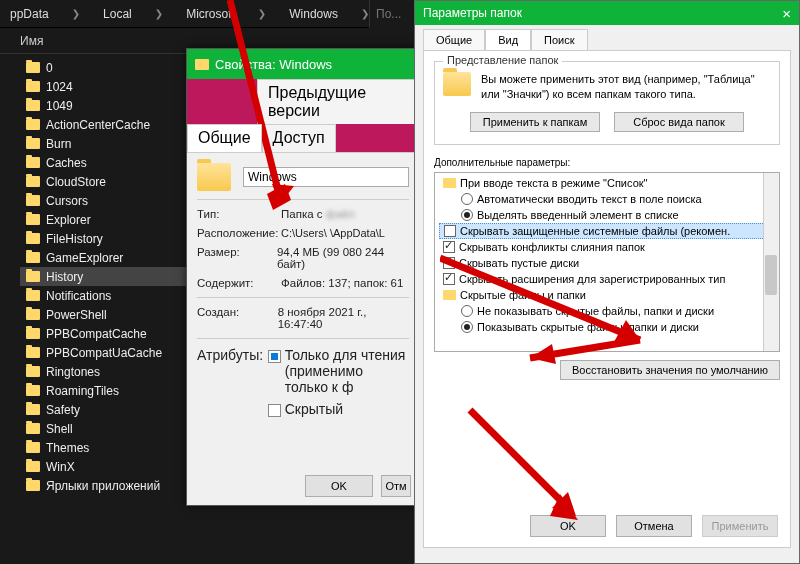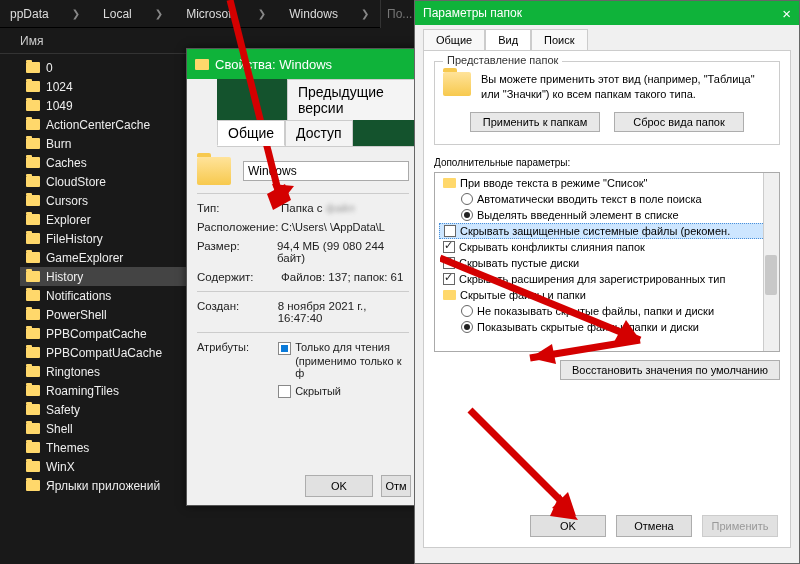--- a/index.html
+++ b/index.html
@@ -3,50 +3,50 @@
 <meta charset="utf-8">
 <style>
   * { box-sizing: border-box; margin: 0; padding: 0; font-family: "Segoe UI", Tahoma, sans-serif; }
   body { width: 800px; height: 564px; background: #1a1a1a; position: relative; overflow: hidden; font-size: 12px; }
 
   
   .explorer { position: absolute; top: 0; left: 0; width: 420px; height: 564px; background: #191919; color: #ddd; }
   .breadcrumbs { display: flex; align-items: center; height: 28px; padding: 0 4px; border-bottom: 1px solid #000; background: #191919; gap: 11px; }
   .breadcrumbs span { padding: 4px 6px; }
   .breadcrumbs .chev { color: #888; font-size: 10px; }
-  .search-box { position: absolute; top: 0; left: 380px; width: 55px; height: 28px; background: #191919; border-left:1px solid #333; display:flex; align-items:center; padding-left:6px; color:#777; }
+  .search-box { position: absolute; top: 0; left: 369px; width: 55px; height: 28px; background: #191919; border-left:1px solid #333; display:flex; align-items:center; padding-left:6px; color:#777; }
   .column-header { display: flex; height: 26px; border-bottom: 1px solid #333; padding: 0 20px; color:#ccc; align-items:center;}
   .column-header .col-name { flex:1; }
   .folder-list { padding: 4px 0 4px 20px; }
   .folder-item { display: flex; align-items: center; height: 19px; gap: 6px; padding-left:6px;}
   .folder-item.selected { background: #444; }
   .folder-icon { width: 14px; height: 11px; background: #ffd86b; border-radius: 1px; position: relative; flex-shrink:0; }
   .folder-icon::before { content:""; position:absolute; top:-2px; left:0; width:6px; height:2px; background:#ffd86b; border-radius:1px 1px 0 0;}
   .folder-label { color:#eee; font-size:12px; }
 
   
   .props { position: absolute; left: 186px; top: 48px; width: 234px; height: 458px; background: #f0f0f0; border:1px solid #555; box-shadow: 0 0 8px rgba(0,0,0,.6); }
   .props-title { height: 30px; background: #0fb33a; color:#fff; display:flex; align-items:center; padding:0 8px; gap:6px; font-size:13px;}
   .props-title .fi { width:14px; height:11px; background:#ffd86b; border-radius:1px;}
-  .props-tabs { display:flex; background:#14532d; border-bottom:1px solid #ccc; font-size:14px;margin-left:30px; }
+  .props-tabs { display:flex; background:#be185d; border-bottom:1px solid #ccc; font-size:16px; }
   .props-tabs .row { display:flex; }
   .ptab { padding:4px 10px; border:1px solid #ccc; border-bottom:none; background:#fff; }
   .ptab.inactive { background:#f4f4f4; }
   .ptab.active { background:#fff; border-bottom:1px solid #fff; position:relative; z-index:1; }
   .props-body { padding:10px; background:#f0f0f0; }
   .props-icon-row { display:flex; gap:12px; align-items:center; margin-bottom:6px; }
   .big-folder { width:34px; height:28px; background: linear-gradient(#ffe39a,#f7c94e); border-radius:2px; position:relative; flex-shrink:0; }
   .big-folder::before { content:""; position:absolute; top:-4px; left:0; width:14px; height:4px; background:#f7c94e; border-radius:2px 2px 0 0;}
   .name-field { flex:1; height:20px; border:1px solid #aaa; background:#fff; padding:2px 4px; font-size:12px;}
   .hr { height:1px; background:#ccc; margin:8px 0; }
   .kv { display:flex; font-size:11.5px; margin-bottom:7px; color:#222; }
   .kv .k { width:84px; }
   .kv .v {}
   .blur { filter: blur(2px); color:#999;}
-  .attrs { font-size:11px; color:#222; }
+  .attrs { font-size:14px; color:#222; }
   .props-footer { position:absolute; bottom:8px; right:8px; display:flex; gap:8px; }
   .btn { min-width:68px; height:22px; background:#e1e1e1; border:1px solid #adadad; font-size:11px; display:flex; align-items:center; justify-content:center; }
   .checkbox { width:13px; height:13px; border:1px solid #888; background:#fff; display:inline-block; vertical-align:middle; margin-right:4px; position:relative;}
   .checkbox.mixed::after{content:""; position:absolute; inset:2px; background:#0a7ad9;}
   
   
   .fopts { position:absolute; left:414px; top:0; width:386px; height:564px; background:#f0f0f0; border:1px solid #666; }
   .fopts-title { height:24px; background:#0fb33a; color:#fff; display:flex; align-items:center; padding:0 8px; font-size:12px; justify-content:space-between;}
   .fopts-title .x { font-size:15px; }
   .fotabs { display:flex; padding:4px 4px 0 8px; gap:0;}

